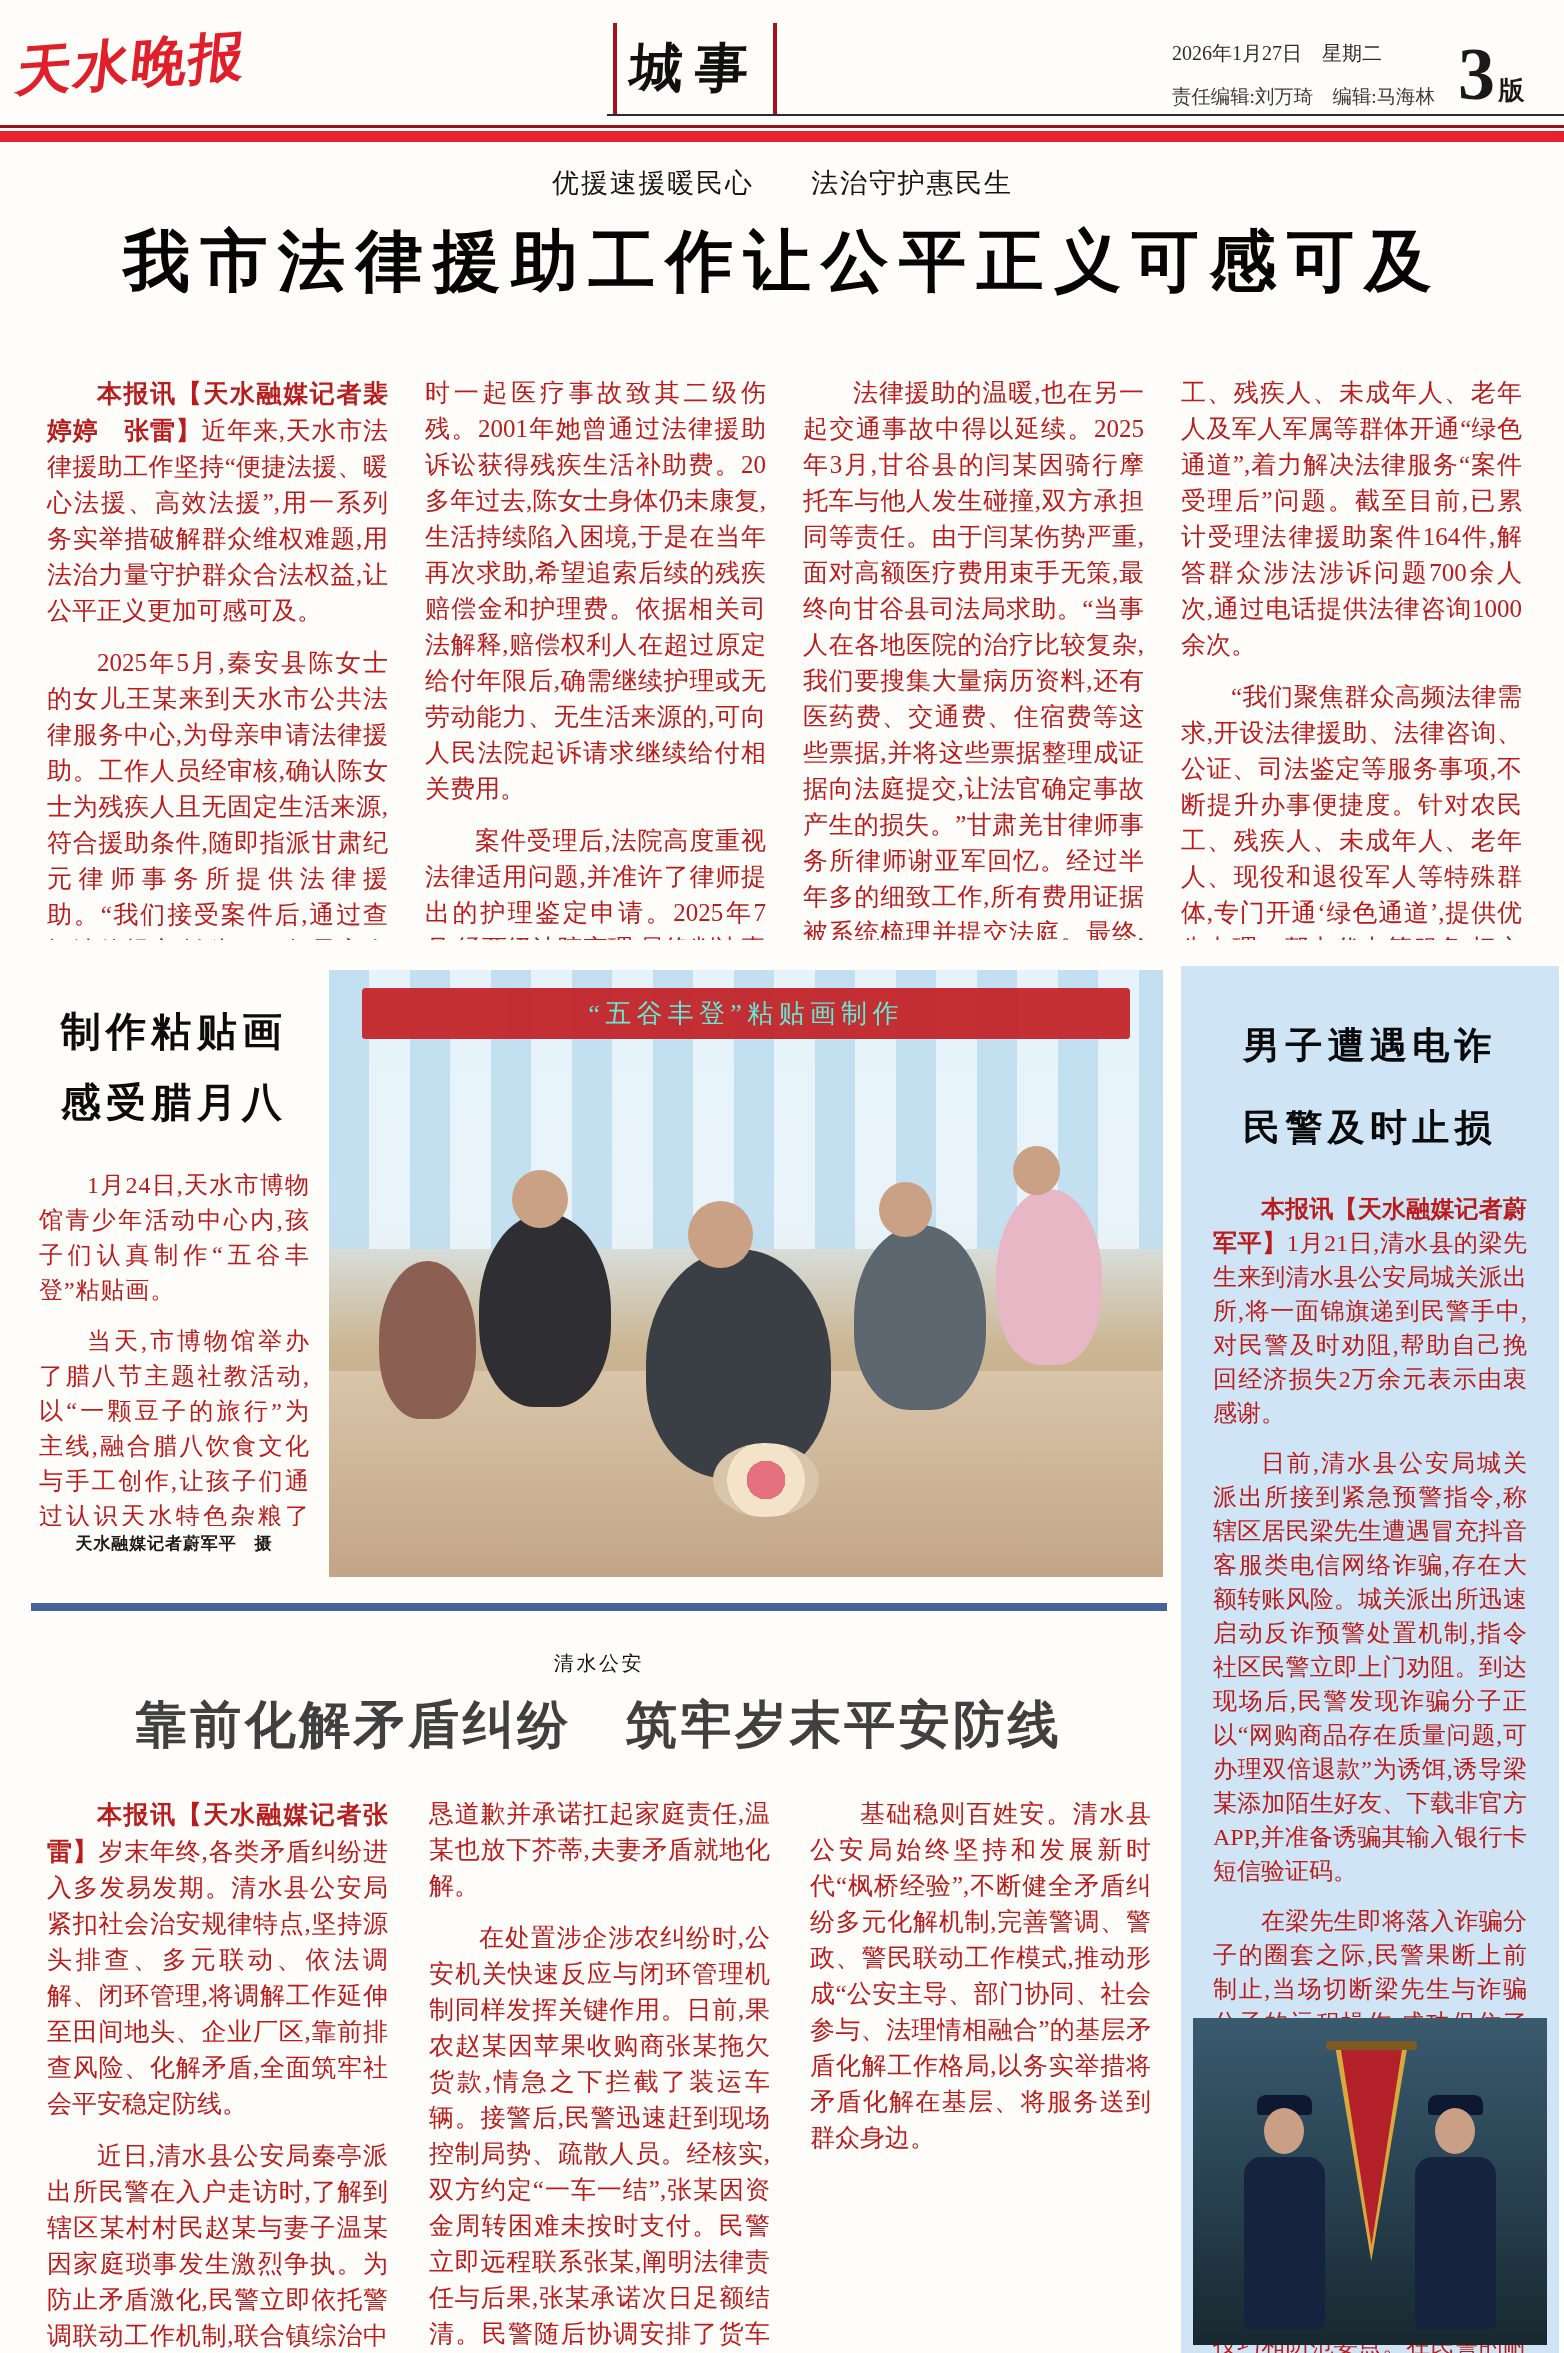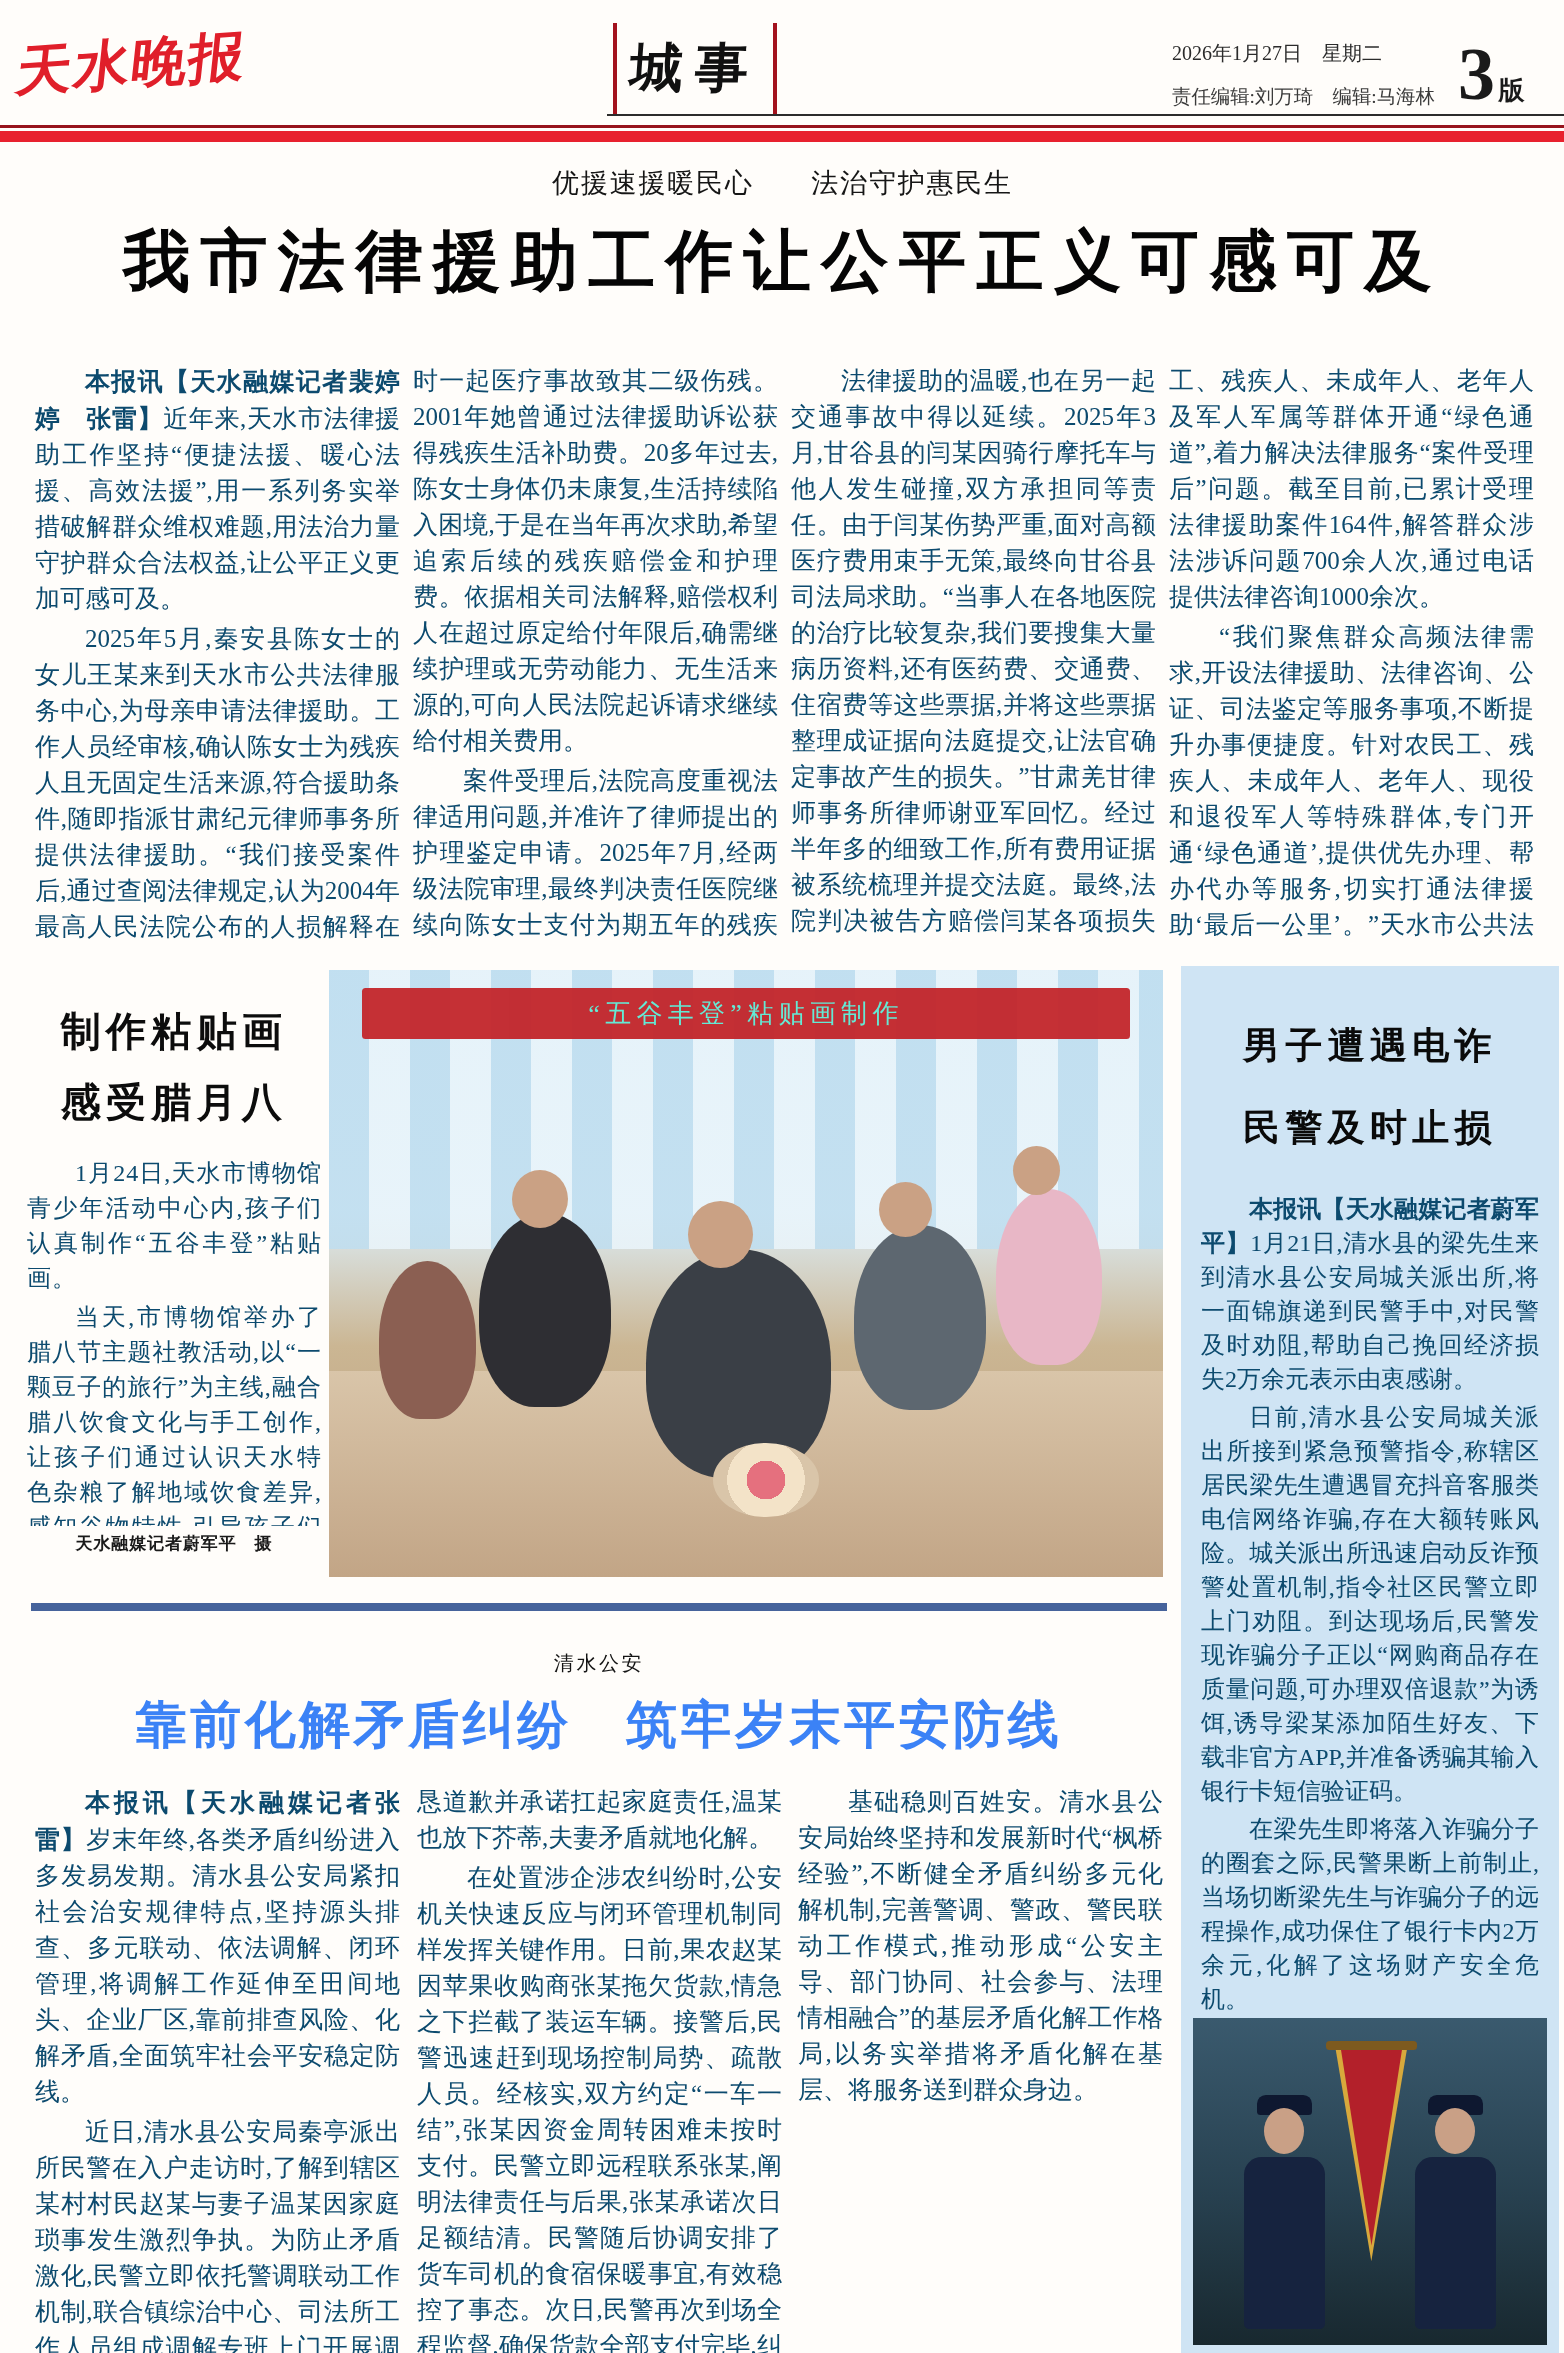--- a/index.html
+++ b/index.html
@@ -32,21 +32,21 @@
   .red-band{position:absolute;left:0;top:131px;width:1565px;height:11.4px;background:#e8212e;}
 
   
   .kicker{position:absolute;left:0;top:165px;width:1565px;text-align:center;font-size:27px;color:#161616;letter-spacing:1.8px;}
   .headline{
     position:absolute;left:0;top:216px;width:1565px;text-align:center;
     font-size:67px;font-weight:bold;letter-spacing:10.6px;color:#050505;
   }
   .lead-col{position:absolute;top:359px;width:373px;height:581px;overflow:hidden;}
   #lead-c0{left:31px;} #lead-c1{left:409px;} #lead-c2{left:787px;} #lead-c3{left:1165px;}
-  .para{margin:4px;font-size:25px;line-height:36px;text-align:justify;text-indent:2em;color:#0c4a6e;}
+  .para{margin:16px;font-size:25px;line-height:36px;text-align:justify;text-indent:2em;color:#b91c1c;}
   .para.cont{text-indent:0;}
   .lead{font-family:"Liberation Sans","DejaVu Sans",sans-serif;font-weight:bold;}
 
   
   .ps-title{position:absolute;left:26px;width:296px;text-align:center;font-size:40px;font-weight:bold;letter-spacing:5.3px;color:#0c0c0c;}
   #ps-t1{top:1004px;} #ps-t2{top:1075px;}
   .ps-body{position:absolute;left:23px;top:1152px;width:303px;height:374px;overflow:hidden;}
   .ps-body .para{font-size:24px;line-height:35px;letter-spacing:0.9px;}
   .ps-credit{position:absolute;left:26px;top:1532px;width:296px;font-size:17px;font-weight:bold;text-align:center;letter-spacing:0.9px;}
   .photo{
@@ -72,21 +72,21 @@
   .h1{left:22%;top:33%;width:56px;height:58px;}
   .h2{left:43%;top:38%;width:65px;height:67px;}
   .h3{left:66%;top:35%;width:53px;height:55px;}
   .h4{left:82%;top:29%;width:47px;height:49px;}
   .craft{position:absolute;left:46%;top:78%;width:106px;height:74px;border-radius:50%;
     background:radial-gradient(circle at 50% 50%,#e5707e 0 30%,#f3e3c8 30% 60%,#d9c5a9 60%);}
 
   
   .divider{position:absolute;left:31px;top:1603px;width:1136px;height:8px;background:#46639b;}
   .b-kicker{position:absolute;left:31px;top:1650px;width:1136px;text-align:center;font-size:20px;color:#141414;letter-spacing:2.6px;}
-  .b-headline{position:absolute;left:31px;top:1691px;width:1136px;text-align:center;font-size:51px;font-weight:bold;letter-spacing:3.5px;color:#3b82f6;}
+  .b-headline{position:absolute;left:31px;top:1691px;width:1136px;text-align:center;font-size:51px;font-weight:bold;letter-spacing:3.5px;color:#404040;}
   .bot-col{position:absolute;top:1780px;width:373px;height:573px;overflow:hidden;}
   #bot-c0{left:31px;} #bot-c1{left:413px;} #bot-c2{left:794px;}
 
   
   .sidebar{position:absolute;left:1181px;top:966px;width:378px;height:1388px;background:#cfe4f4;overflow:hidden;}
   .sb-title{position:relative;margin:0;text-align:center;font-size:37px;font-weight:bold;letter-spacing:5.3px;color:#0a0a0a;}
   #sb-t1{margin-top:55px;} #sb-t2{margin-top:32px;}
   .sb-body{position:relative;margin:39px 16px 0 16px;}
   .sb-body .para{font-size:24px;line-height:34px;}
   .sb-photo{

